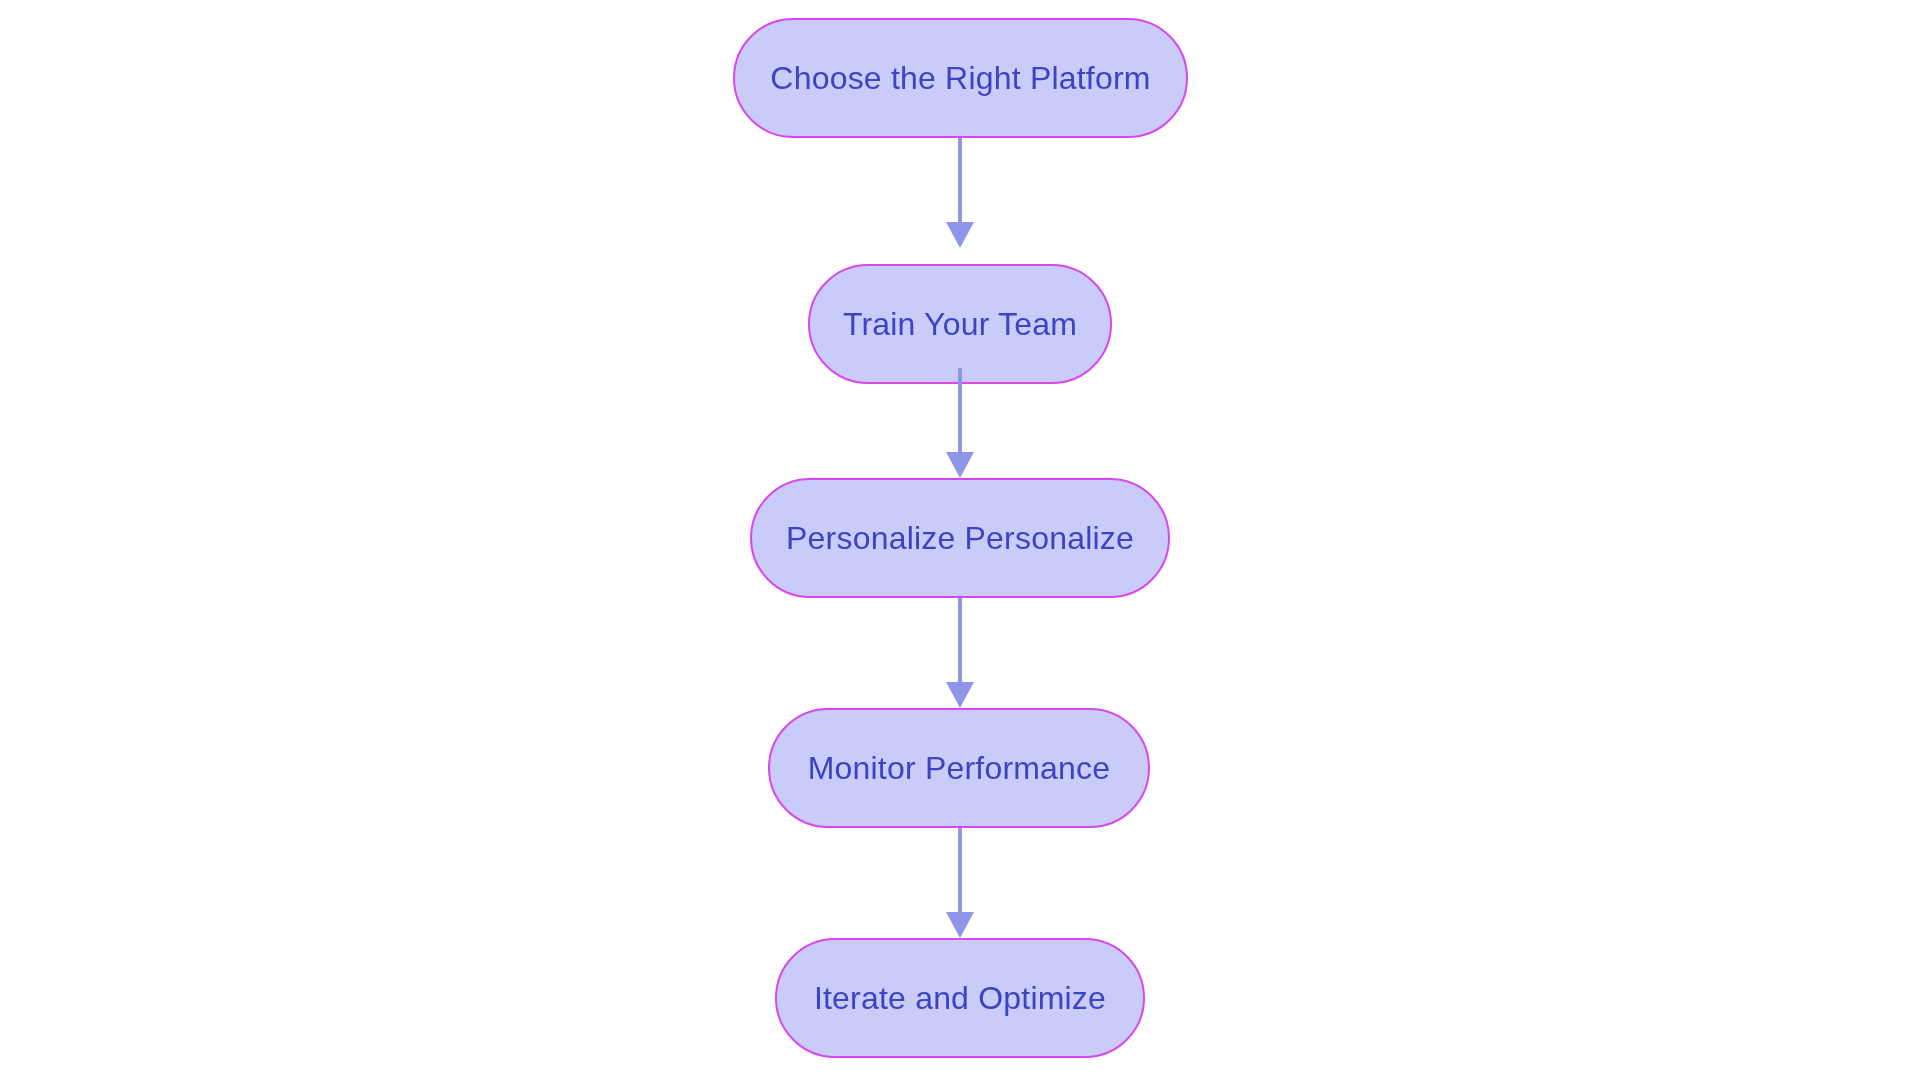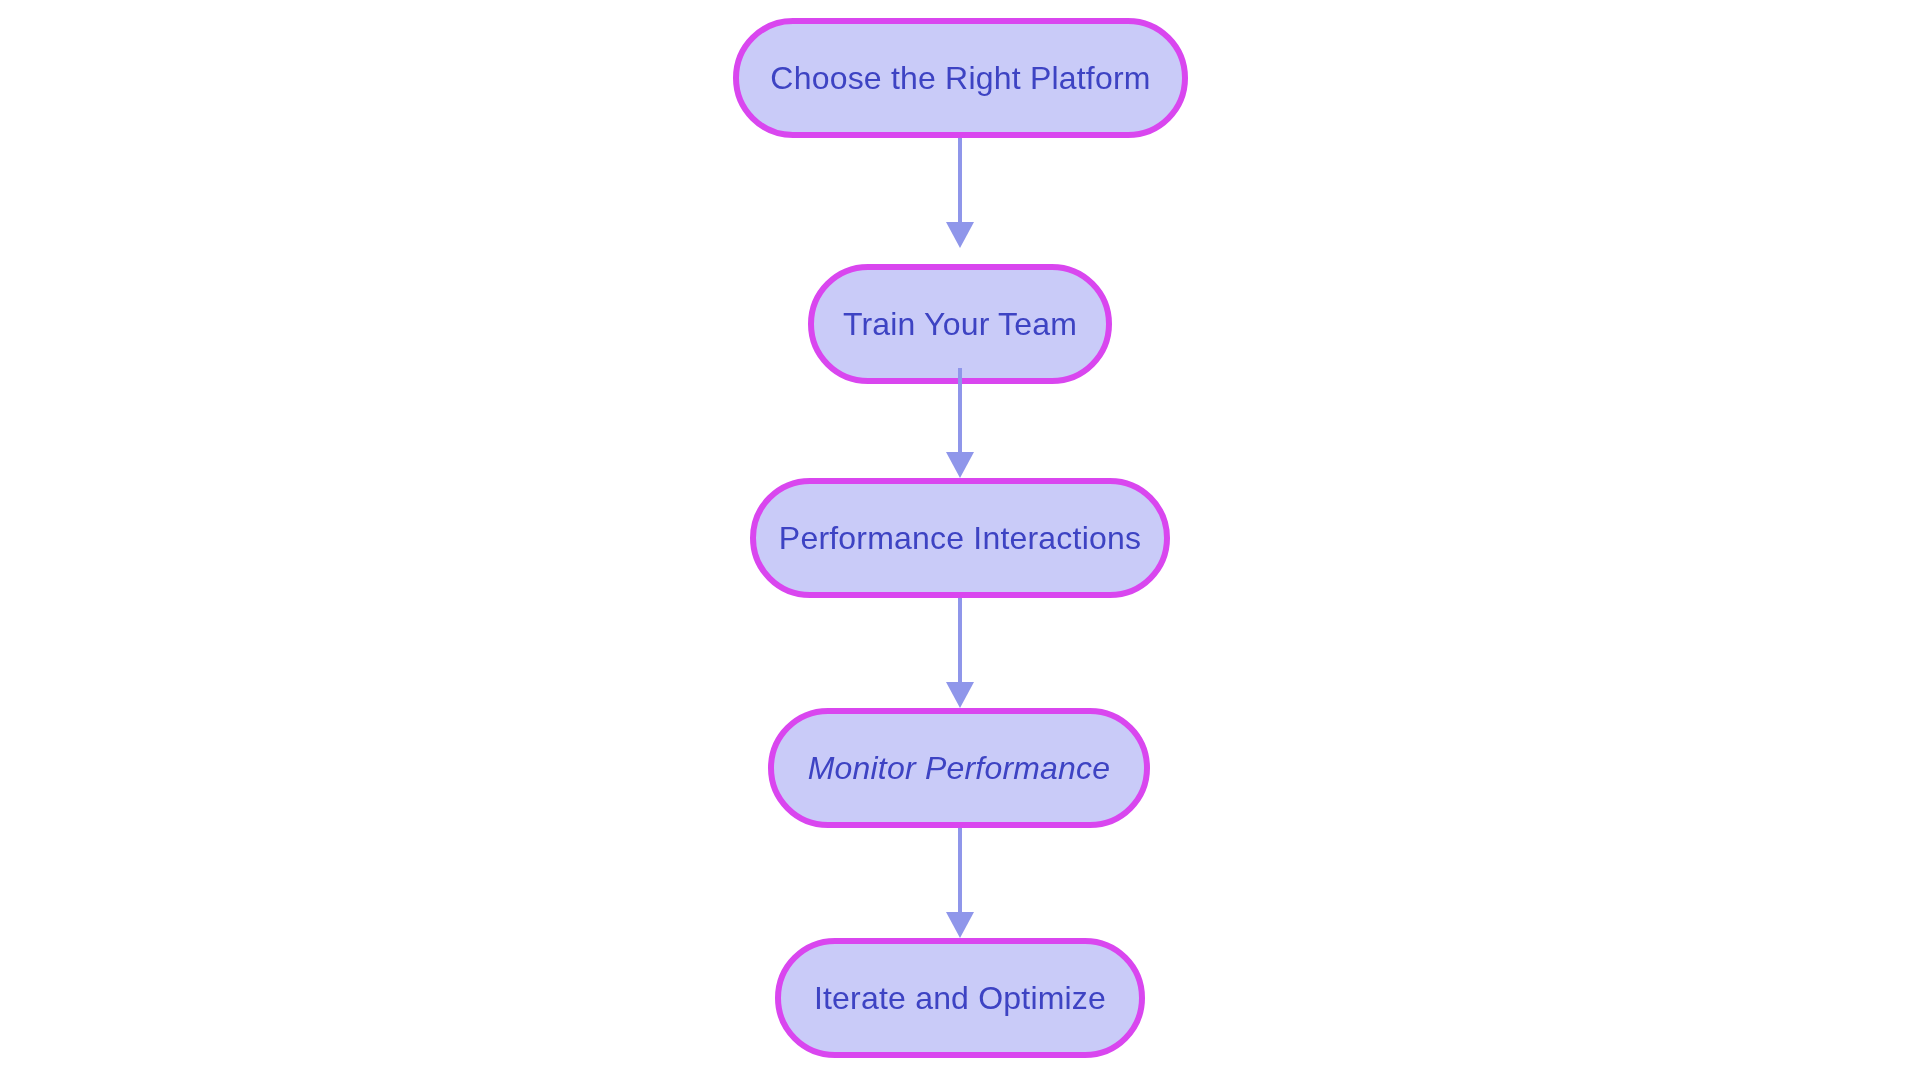--- a/index.html
+++ b/index.html
@@ -15,34 +15,34 @@
     position: relative;
     width: 1920px;
     height: 1083px;
     background: #ffffff;
   }
   .flow-node {
     position: absolute;
     height: 120px;
     box-sizing: border-box;
     background: #c9cbf8;
-    border: 6px solid #d946ef;
+    border: 2px solid #d946ef;
     border-radius: 60px;
     display: flex;
     align-items: center;
     justify-content: center;
     font-size: 32px;
     letter-spacing: 0.2px;
     color: #3d43c3;
     white-space: nowrap;
   }
   .node-1 { left: 733px; top: 18px;  width: 455px; }
   .node-2 { left: 808px; top: 248px; width: 304px; margin-top: 16px; }
   .node-3 { left: 750px; top: 478px; width: 420px; }
-  .node-4 { left: 768px; top: 708px; width: 382px; font-style: italic; }
+  .node-4 { left: 768px; top: 708px; width: 382px; }
   .node-5 { left: 775px; top: 938px; width: 370px; justify-content: center; }
 
   .arrow {
     position: absolute;
     left: 946px;            
     width: 28px;
     height: 110px;
     display: flex;
     flex-direction: column;
     align-items: center;
@@ -81,21 +81,21 @@
   <div class="flow-node node-2">
     <span>Train Your Team</span>
   </div>
 
   <div class="arrow arrow-2">
     <div class="line"></div>
     <div class="head"></div>
   </div>
 
   <div class="flow-node node-3">
-    <span>Performance Interactions</span>
+    <span>Personalize Personalize</span>
   </div>
 
   <div class="arrow arrow-3">
     <div class="line"></div>
     <div class="head"></div>
   </div>
 
   <div class="flow-node node-4">
     <span>Monitor Performance</span>
   </div>

